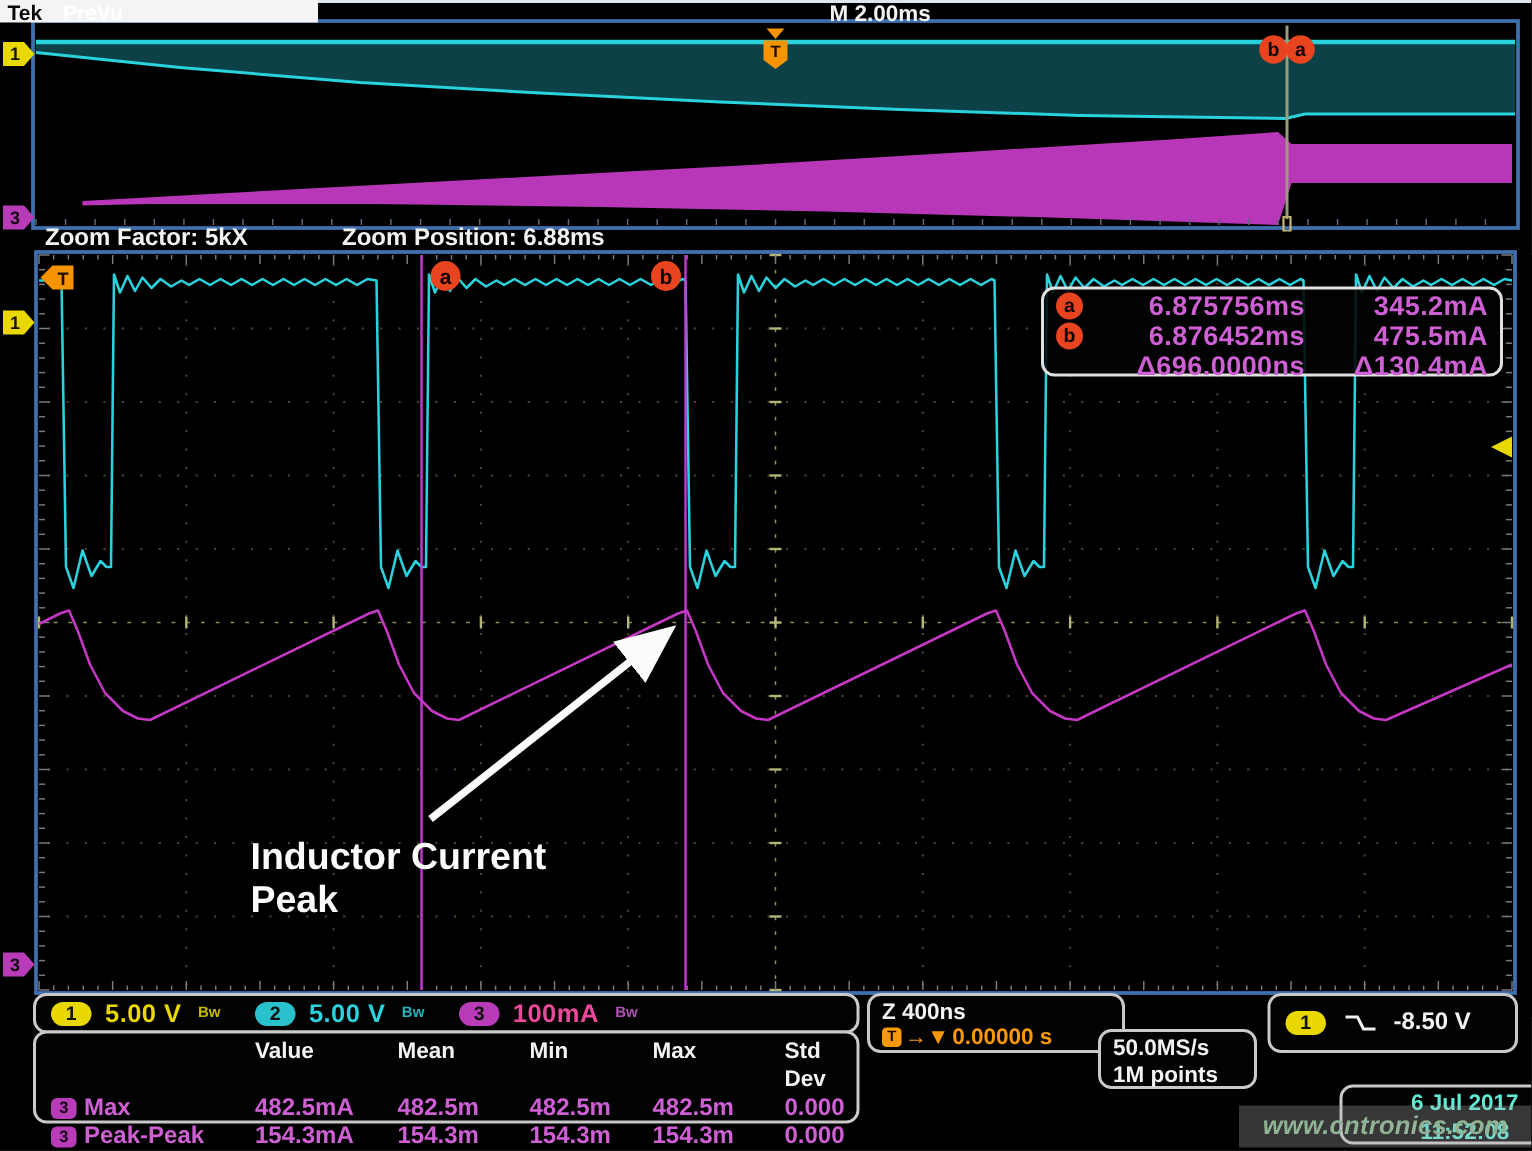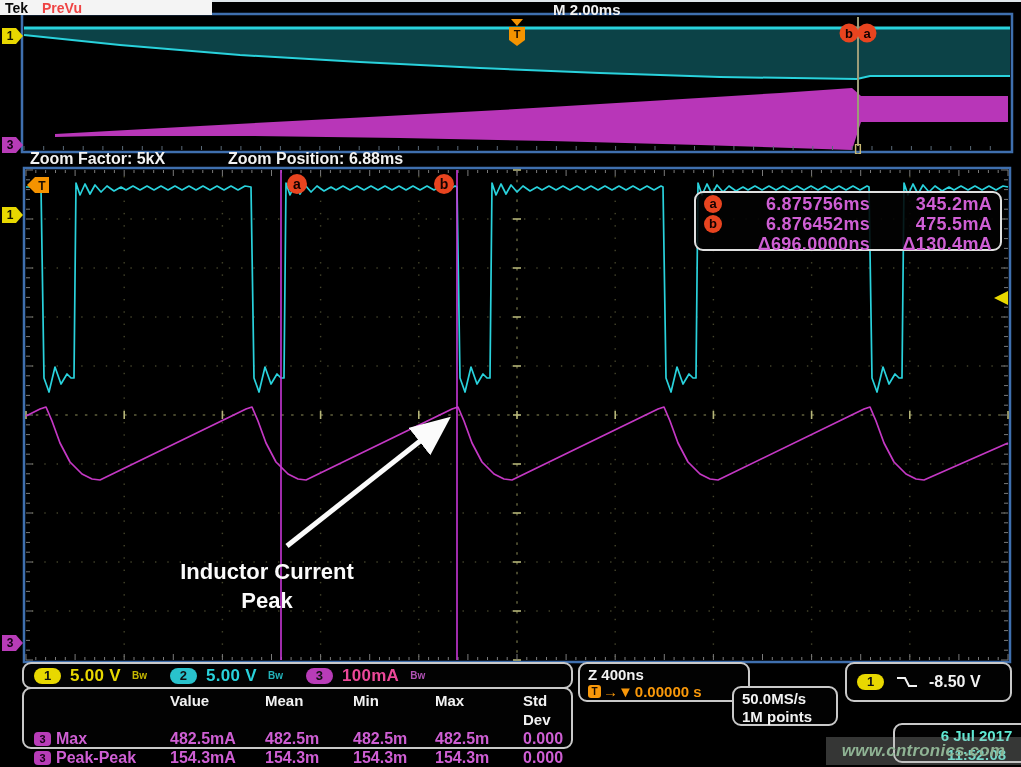--- a/index.html
+++ b/index.html
@@ -7,35 +7,35 @@
     position:relative;width:1021px;height:767px;background:#000;
     font-family:"Liberation Sans","DejaVu Sans",sans-serif;font-weight:700;
     overflow:hidden;
   }
   .layer{position:absolute;left:0;top:0;}
   .txt{position:absolute;white-space:nowrap;}
   
   .hdr-white{position:absolute;left:0;top:0;width:212px;height:15px;background:#f4f4f4;}
   .hdr-line{position:absolute;left:212px;top:0;width:809px;height:2px;background:#dfe6ea;}
   .logo{left:5px;top:0px;font-size:14px;color:#0a0a0a;letter-spacing:0px;}
-  .prevu{left:42px;top:0px;font-size:14px;color:#ef4444;}
+  .prevu{left:42px;top:0px;font-size:14px;color:#ffffff;}
   .tbase{left:553px;top:1px;font-size:15px;color:#f2f2f2;}
   .zoombar{top:150px;font-size:16px;color:#f2f2f2;}
   
   .creadout{
     position:absolute;left:694px;top:191px;width:308px;height:60px;
     border:2px solid #e0e0e0;border-radius:9px;background:rgba(2,2,2,.88);
     display:grid;grid-template-rows:20px 20px 20px;align-items:center;
     padding:1px 8px 1px 8px;box-sizing:border-box;z-index:5;
   }
   .crow{display:grid;grid-template-columns:26px 140px 1fr;align-items:center;}
   .cbadge{width:18px;height:18px;border-radius:50%;background:#e8441f;color:#140200;
     font-size:13px;text-align:center;line-height:18px;}
   .ctime,.cval{color:#cf5fd4;font-size:18px;text-align:right;letter-spacing:0.3px;}
-  .annot{left:167px;top:557px;width:200px;color:#fbfbfb;font-size:22px;text-align:center;line-height:29px;z-index:4;}
+  .annot{left:167px;top:557px;width:200px;color:#fbfbfb;font-size:25px;line-height:29px;z-index:4;}
   
   .bbox{position:absolute;border:2px solid #c9c9c9;border-radius:9px;background:#020202;box-sizing:border-box;}
   .chstrip{left:22px;top:662px;width:551px;height:27px;display:flex;align-items:center;padding-left:10px;gap:9px;}
   .pill{width:27px;height:16px;border-radius:9px;color:#111;font-size:13px;text-align:center;line-height:16px;flex:0 0 auto;}
   .chval{font-size:17px;letter-spacing:0.3px;}
   .bw{font-size:10px;opacity:.85;margin:0 14px 0 2px;}
   .meastable{left:22px;top:687px;width:551px;height:62px;padding:2px 10px;}
   .mgrid{display:grid;grid-template-columns:136px 95px 88px 82px 88px 1fr;line-height:19px;}
   .mhead{color:#f2f2f2;font-size:15px;}
   .mmag{color:#cf5fd4;font-size:16px;}

